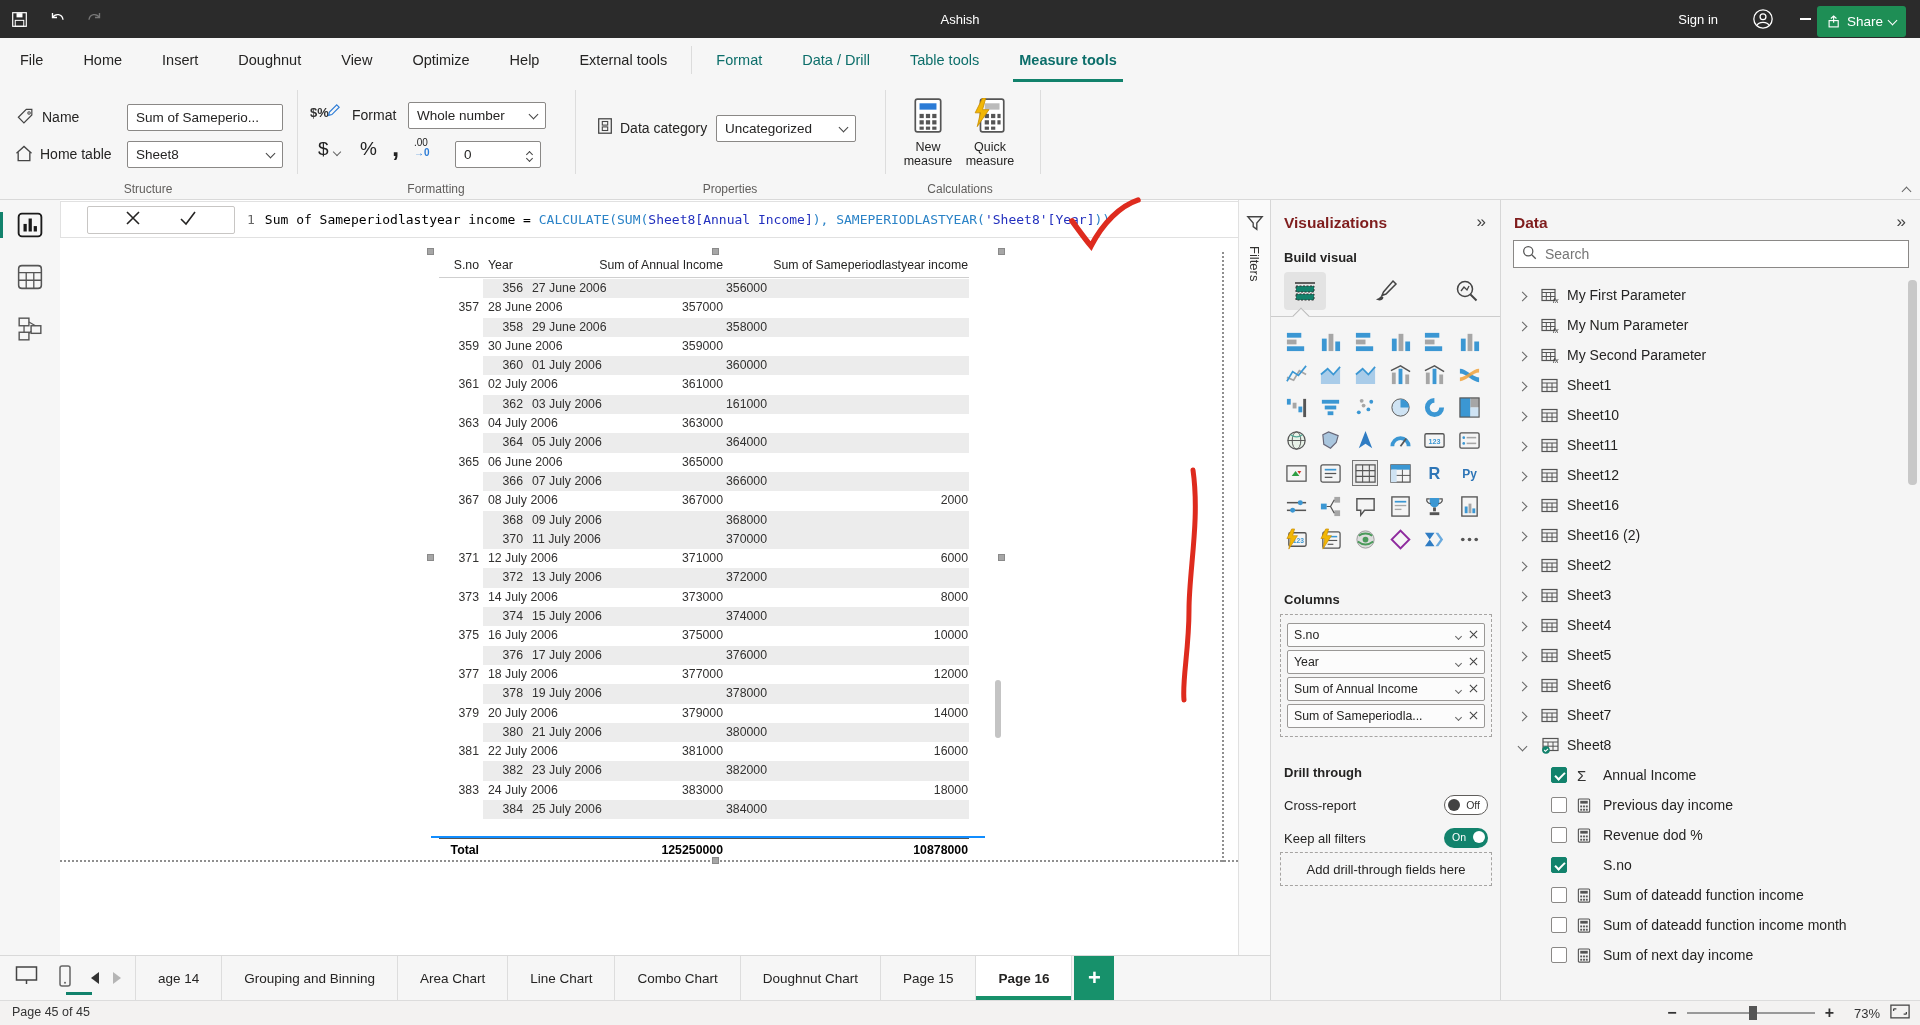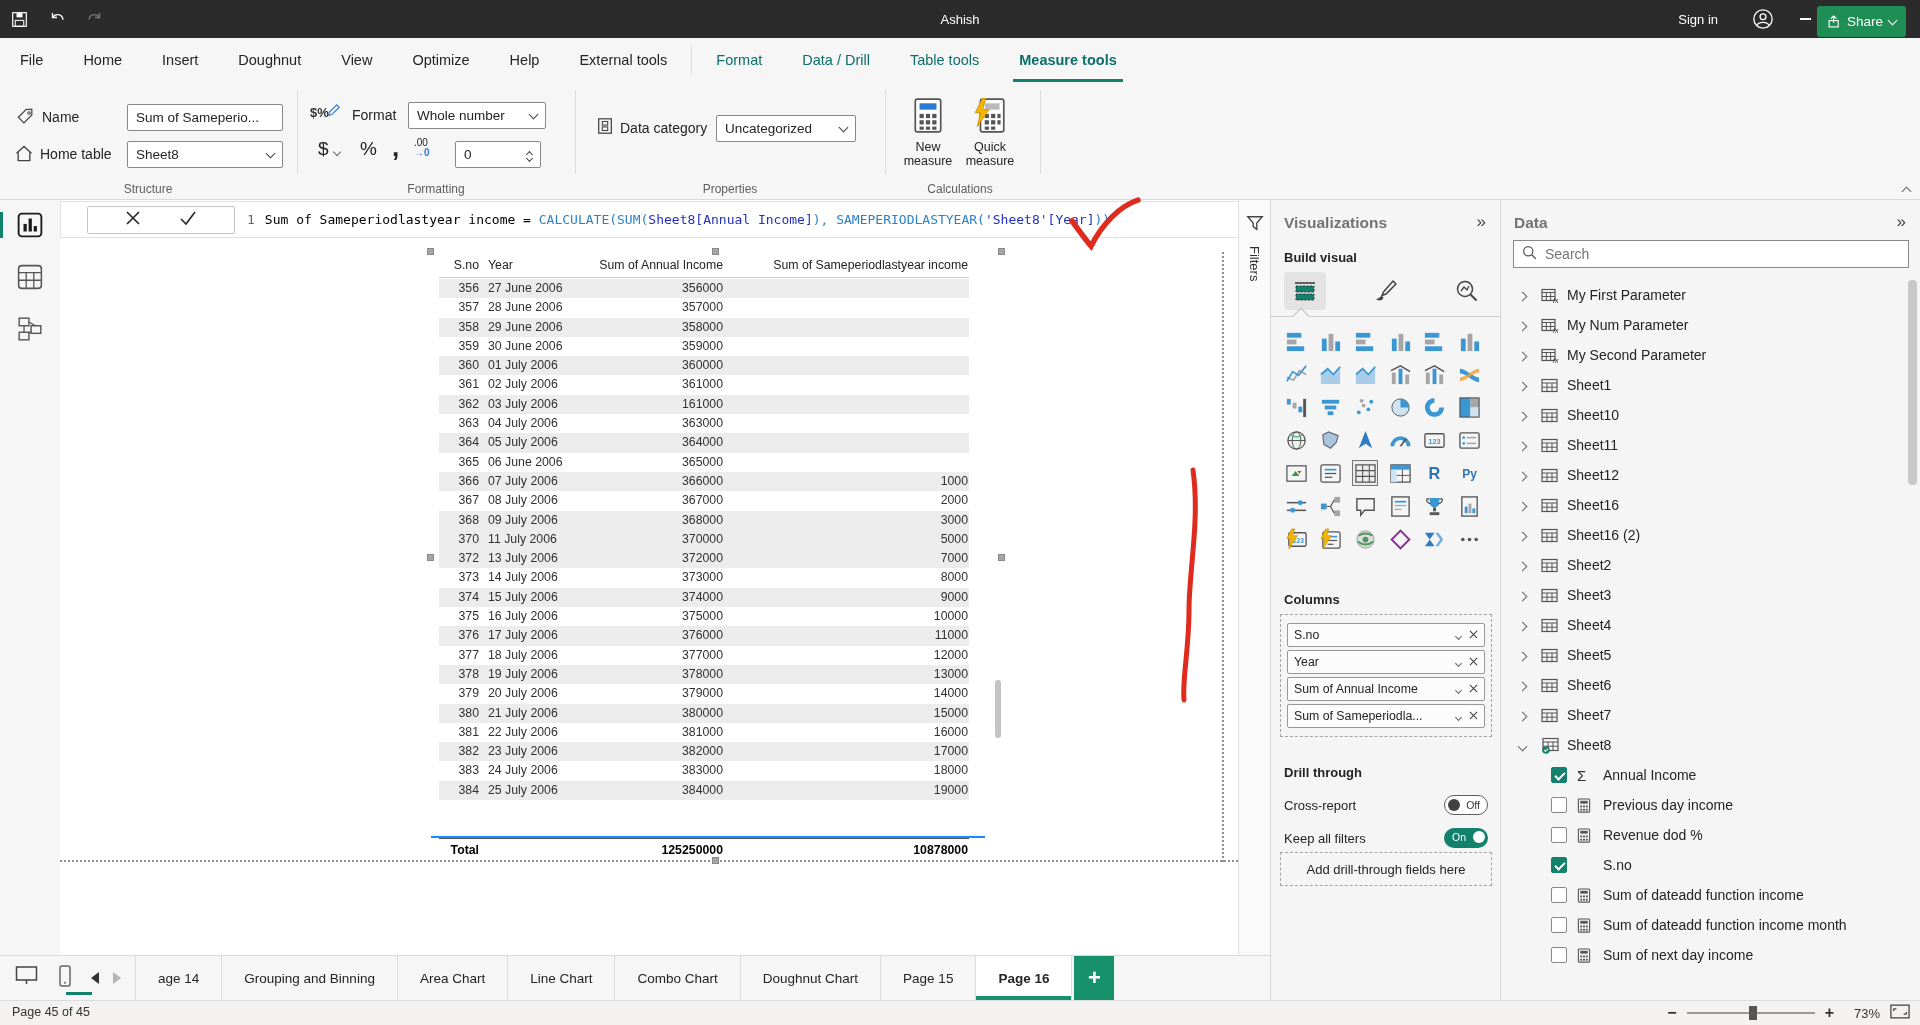--- a/index.html
+++ b/index.html
@@ -55,37 +55,37 @@
   #canvas { position:absolute; left:60px; top:238px; width:1178px; height:717px; background:#fff; }
   #page-dotted-b { position:absolute; left:0px; top:622px; width:1178px; border-top:2px dotted #8f8f8f; }
   #page-dotted-r { position:absolute; left:1162px; top:14px; height:610px; border-left:2px dotted #8f8f8f; }
 
   
   #tvisual { position:absolute; left:371px; top:14px; width:570px; height:608px; background:#fff; font-size:12.3px; }
   .trow { display:grid; grid-template-columns:40px 106px 138px 245px; height:19.3px; line-height:19.3px; color:#323130; }
   .trow div:nth-child(1){ text-align:right; }
   .trow div:nth-child(2){ padding-left:9px; }
   .trow div:nth-child(3), .trow div:nth-child(4){ text-align:right; }
-  .trow.alt { background:#ececec; }
+  .trow.alt { background:#ececec;margin-left:44px; }
   #thead { position:absolute; left:8px; top:0; width:530px; height:26px; line-height:26px; color:#252423; border-bottom:1px solid #cfcfcf; }
   #tbodyrows { position:absolute; left:8px; top:27px; width:530px; height:557px; overflow:hidden; }
   #tscrollline { position:absolute; left:0; top:584px; width:554px; height:2px; background:#118dff; }
   #ttotal { position:absolute; left:8px; top:586px; width:530px; height:22px; line-height:22px; font-weight:bold; border-top:1px solid #555; color:#000; }
   #tscroll { position:absolute; right:0px; top:428px; width:6px; height:58px; background:#c4c4c4; border-radius:3px; }
   .handle { position:absolute; width:7px; height:7px; background:#a6a6a6; border:1px solid #8a8a8a; }
 
   
   #filters-strip { position:absolute; left:1238px; top:200px; width:32px; height:755px; background:#fafafa; border-left:1px solid #e1e1e1; }
   #filters-text { position:absolute; left:8px; top:46px; writing-mode:vertical-rl; font-size:13px; color:#323130; }
 
   
   .pane { position:absolute; top:200px; height:800px; background:#f5f5f5; border-left:1px solid #d6d6d6; }
   #viz-pane { left:1270px; width:230px; }
   #data-pane { left:1500px; width:420px; }
-  .pane-title { position:absolute; left:13px; top:14px; font-size:15.5px; font-weight:bold; color:#737373; }
+  .pane-title { position:absolute; left:13px; top:14px; font-size:15.5px; font-weight:bold; color:#7f1d1d; }
   .pane-collapse { position:absolute; right:14px; top:12px; font-size:17px; color:#444; }
   .section-label { font-size:13px; font-weight:bold; color:#252423; }
 
   
   #build-label { position:absolute; left:13px; top:50px; font-size:13px; color:#252423; font-weight:bold;}
   .vtab { position:absolute; top:72px; width:42px; height:38px; display:flex; align-items:center; justify-content:center; border-radius:4px; }
   .vtab.sel { background:#e3e3e3; }
   #vtab-caret { position:absolute; left:24px; top:110px; width:12px; height:12px; background:#f5f5f5; border-left:1px solid #bbb; border-top:1px solid #bbb; transform:rotate(45deg); z-index:2; }
   #vtab-line { position:absolute; left:0; top:116px; width:230px; border-top:1px solid #ccc; }
   #vgallery { position:absolute; left:12px; top:128px; width:208px; display:grid; grid-template-columns:repeat(6,1fr); row-gap:7px; }
@@ -455,20 +455,26 @@
           <div>09 July 2006</div>
           <div>368000</div>
           <div>3000</div>
         </div>
         <div class="trow alt">
           <div>370</div>
           <div>11 July 2006</div>
           <div>370000</div>
           <div>5000</div>
         </div>
+        <div class="trow">
+          <div>371</div>
+          <div>12 July 2006</div>
+          <div>371000</div>
+          <div>6000</div>
+        </div>
         <div class="trow alt">
           <div>372</div>
           <div>13 July 2006</div>
           <div>372000</div>
           <div>7000</div>
         </div>
         <div class="trow">
           <div>373</div>
           <div>14 July 2006</div>
           <div>373000</div>

